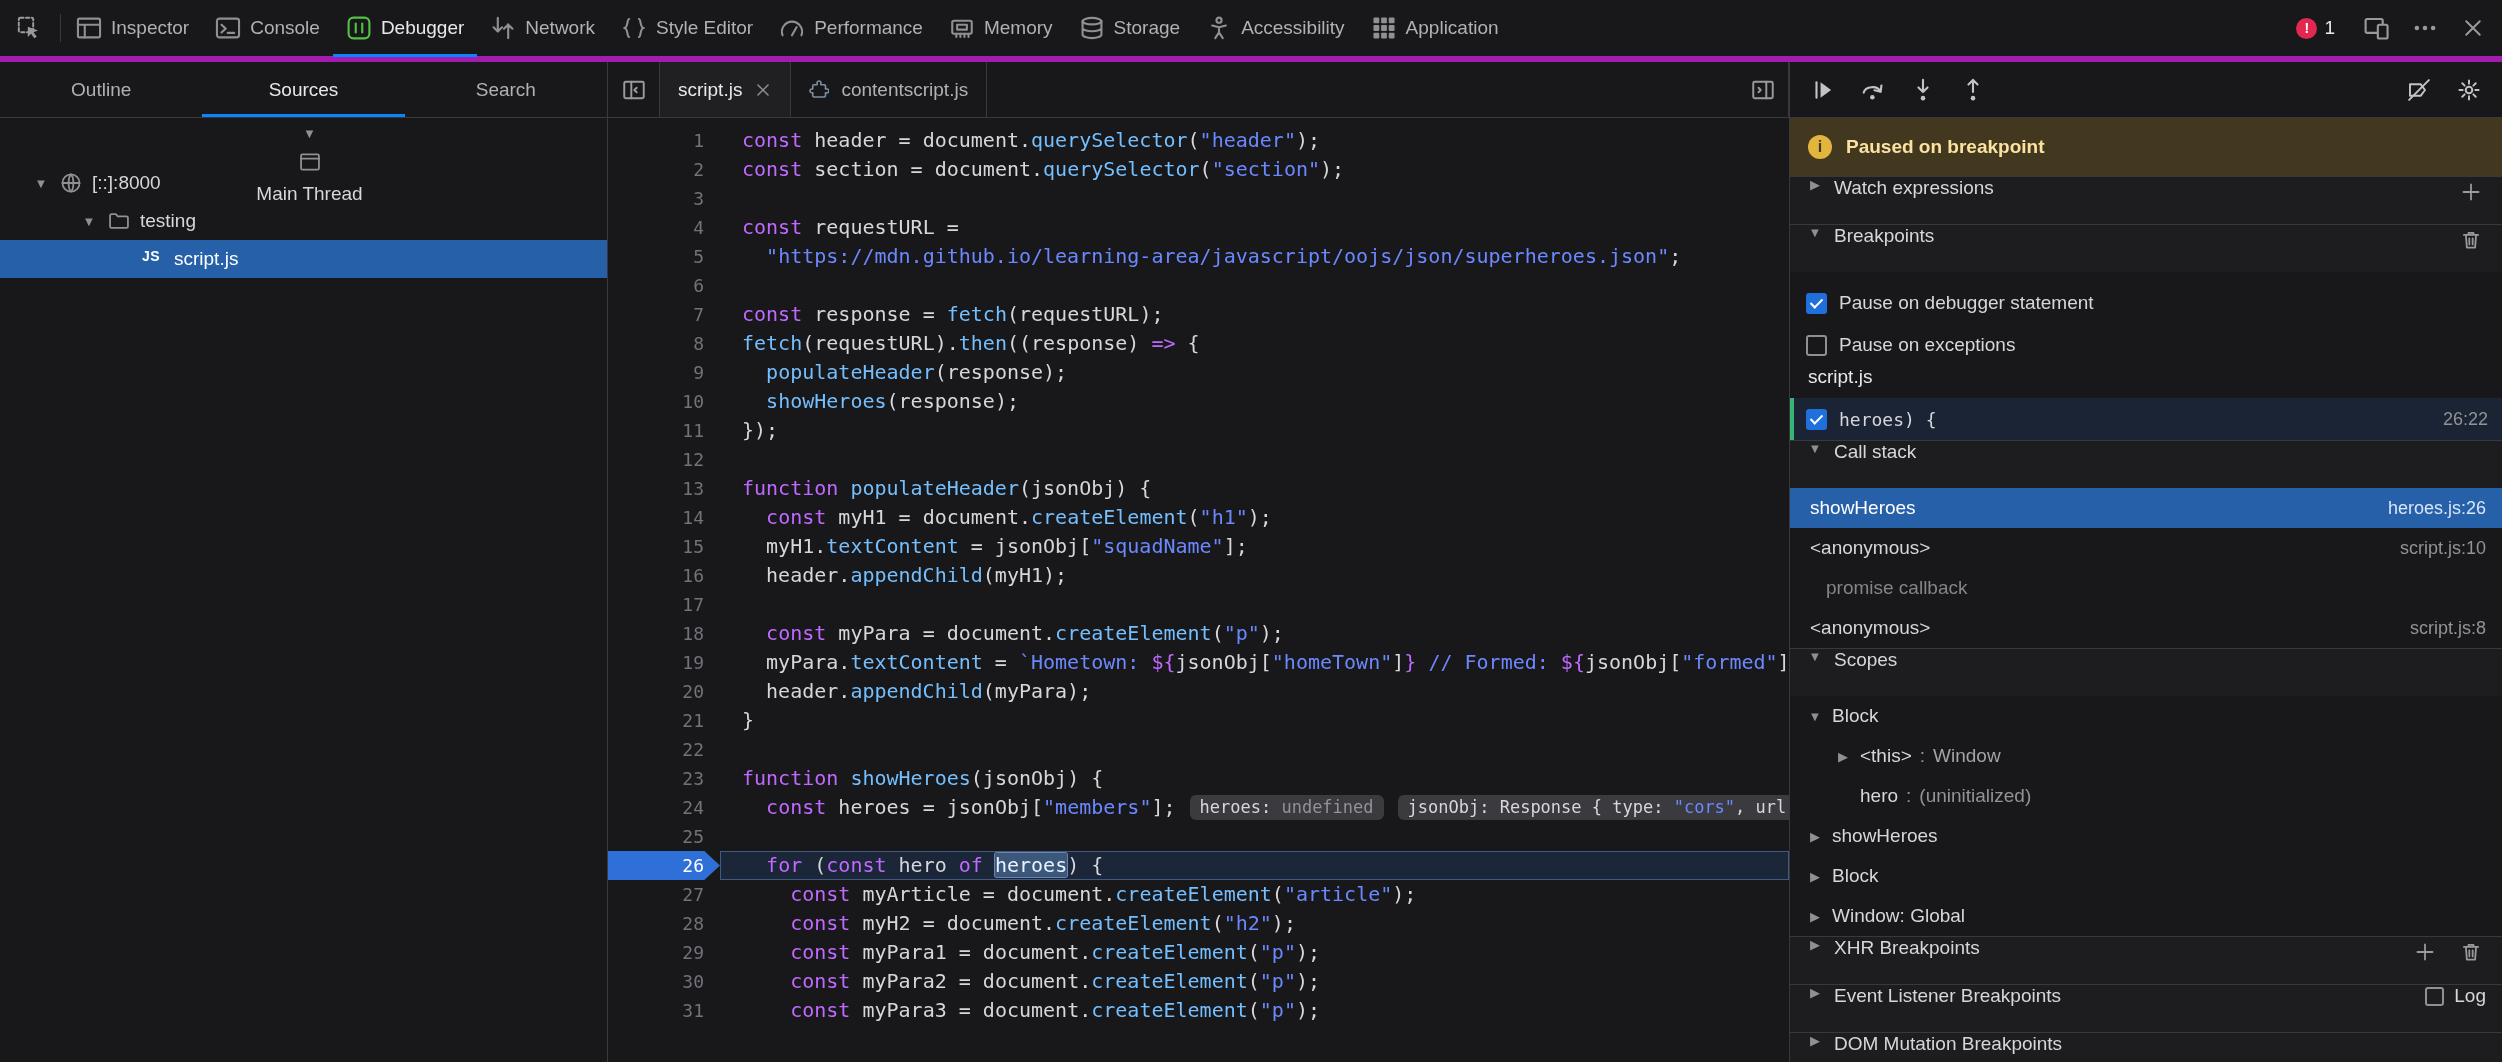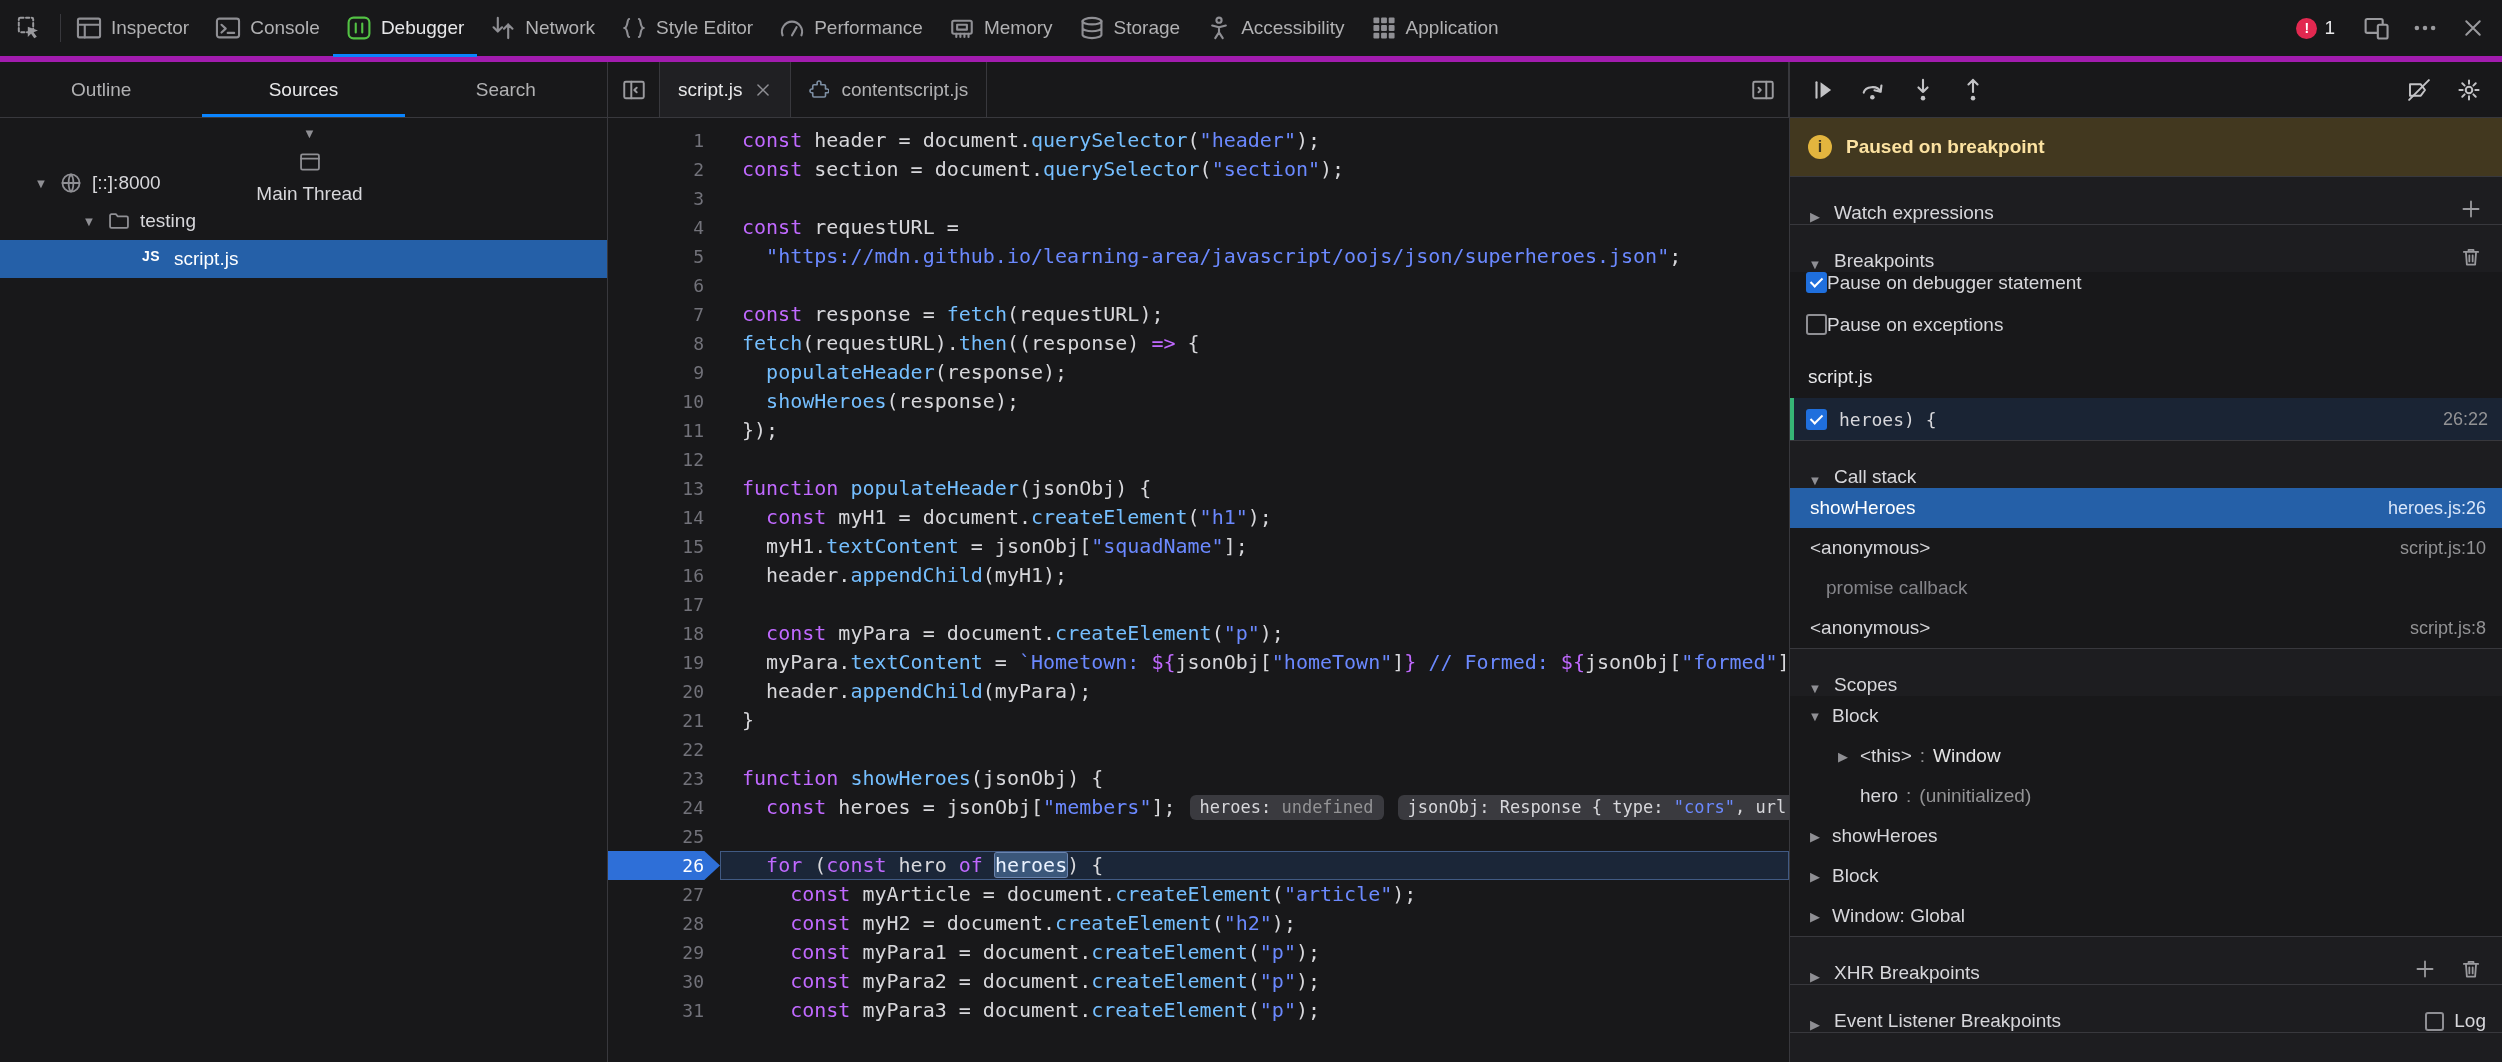--- a/index.html
+++ b/index.html
@@ -75,42 +75,42 @@
   .tk-sel{background:rgba(104,154,214,.42);box-shadow:0 0 0 1px rgba(160,195,255,.6);border-radius:2px;color:#eaf2ff}
   .preview-badge{display:inline-block;margin-left:14px;padding:0 10px;border-radius:6px;background:#3a3a3f;font-size:17px;line-height:25px;vertical-align:1px}
   .pv-name{color:#d7d7db}
 
   
   .debug{width:712px;flex:none;display:flex;flex-direction:column;overflow:hidden;background:#18181a}
   .cmd-bar{height:56px;flex:none;display:flex;align-items:center;padding:0 10px;border-bottom:1px solid #38383d;gap:4px}
   .cmd-btn{width:46px;height:46px;display:flex;align-items:center;justify-content:center;color:#c3c3c6}
   .paused-banner{height:58px;flex:none;display:flex;align-items:center;gap:14px;padding:0 18px;background:#42381f;color:#fce2a1;font-weight:bold}
   .info-circle{width:24px;height:24px;border-radius:50%;background:#e3b53e;color:#42381f;display:flex;align-items:center;justify-content:center;font-size:16px;font-weight:bold;flex:none}
-  .acc-header{height:48px;flex:none;display:flex;align-items:flex-end;gap:10px;padding:0 16px;border-top:1px solid #38383d;color:#d7d7db;background:#1d1d20}
+  .acc-header{height:48px;flex:none;display:flex;align-items:flex-start;gap:10px;padding:0 16px;border-top:1px solid #38383d;color:#d7d7db;background:#1d1d20}
   .acc-actions{margin-left:auto;display:flex;align-items:center;gap:16px;color:#b1b1b3}
   .acc-actions .icon-btn{width:30px;height:30px}
   .acc-actions.log{gap:10px}
   .log-label{color:#d7d7db}
-  .bp-opt{height:42px;flex:none;display:flex;align-items:flex-start;padding:0 16px;color:#d7d7db}
+  .bp-opt{height:42px;flex:none;display:flex;align-items:flex-end;gap:12px;padding:0 16px;color:#d7d7db}
   .checkbox{width:21px;height:21px;border-radius:3px;position:relative;flex:none}
   .checkbox.checked{background:#1f6fdd}
   .checkbox.checked::after{content:"";position:absolute;left:7px;top:3px;width:5px;height:10px;border:solid #fff;border-width:0 2.5px 2.5px 0;transform:rotate(45deg)}
   .checkbox.unchecked{border:2px solid #8f8f94}
   .bp-source{height:42px;flex:none;display:flex;align-items:center;padding:0 18px;color:#e8e8ea}
   .bp-item{height:42px;flex:none;display:flex;align-items:center;gap:12px;padding:0 14px 0 12px;background:rgba(46,111,216,.14);border-left:4px solid #36b576}
   .bp-code{font-family:"DejaVu Sans Mono","Liberation Mono",monospace;font-size:18px;color:#d7d7db;flex:1}
   .bp-loc{color:#939395;font-size:18px}
   .frame{height:40px;flex:none;display:flex;align-items:center;padding:0 16px 0 20px;color:#d7d7db}
   .frame-loc{margin-left:auto;color:#939395;font-size:18px}
   .frame.selected{background:#2560a8;color:#fff}
   .frame.selected .frame-loc{color:#d9e6fa}
   .frame.group{color:#85858a;padding-left:36px}
   .scope-row{height:40px;flex:none;display:flex;align-items:center;gap:8px;color:#d7d7db}
   .scope-colon{color:#939395}
-  .val-obj{color:#e5e5e5}
+  .val-obj{color:#a3a3a3}
   .val-dim{color:#939395}
 </style>
 </head>
 <body>
 
 <div class="devtools">
 
   <header class="toolbar">
     <button class="icon-btn">
       <span class="icon i24">

